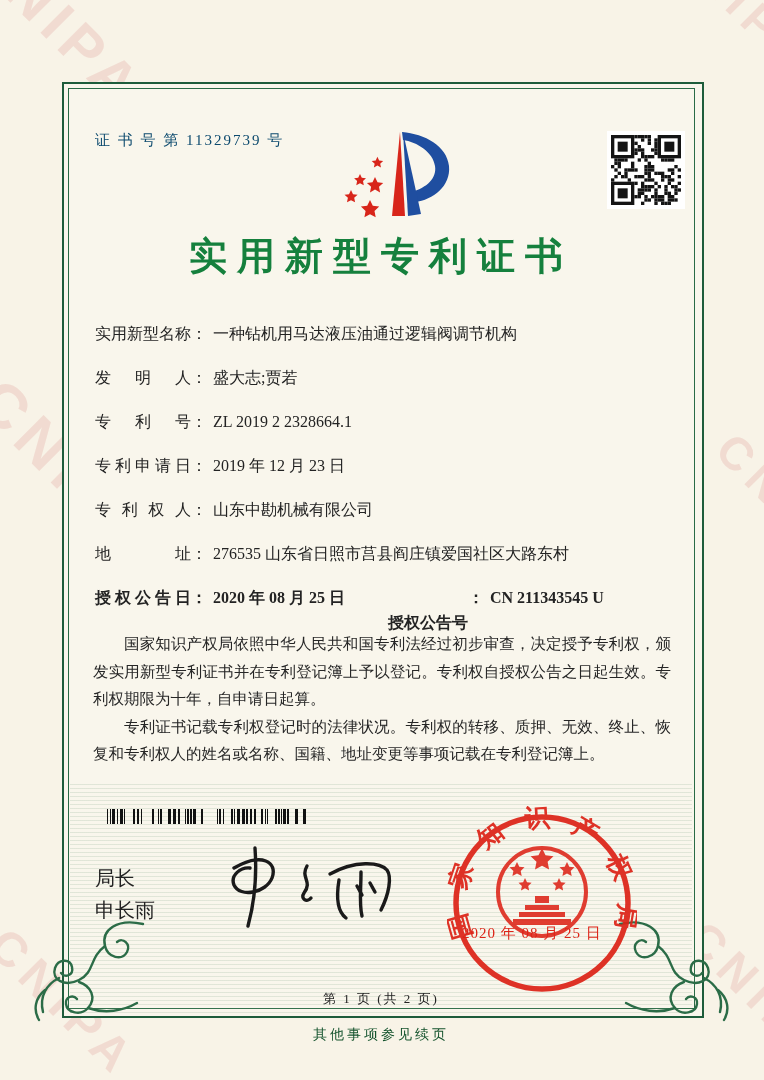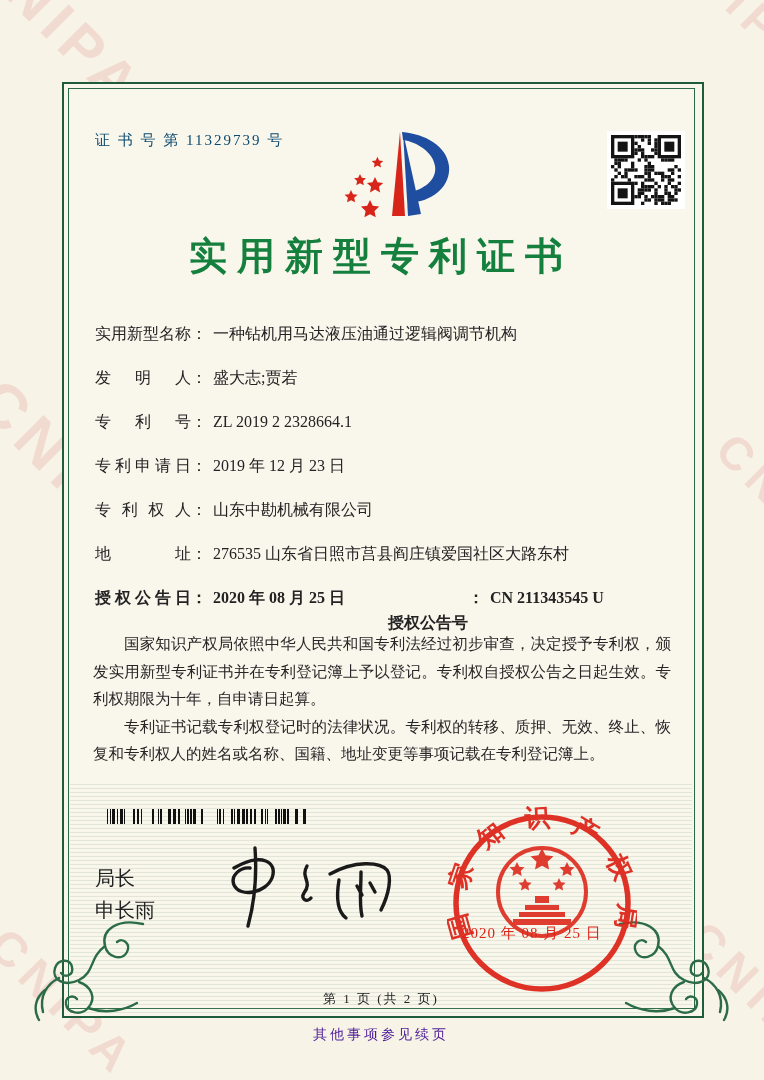--- a/index.html
+++ b/index.html
@@ -51,21 +51,21 @@
   .fpair2{margin-left:43px;}
   .fpair2 .flabel{width:80px;margin-top:25px;}
   .paras{left:93px;top:630px;width:578px;z-index:2;font-size:15.5px;line-height:1.78;text-align:justify;color:#262626;}
   .paras p{margin:0;text-indent:2em;}
   .barcode{left:107px;top:809px;z-index:2;}
   .officer{left:95px;top:862px;z-index:3;font-size:20px;line-height:32px;}
   .sig{left:210px;top:838px;z-index:3;}
   .seal{left:447px;top:806px;z-index:3;opacity:.93;}
   .seal-date{left:462px;top:924px;width:170px;z-index:4;color:#dd2418;font-size:15px;letter-spacing:1px;white-space:nowrap;}
   .page-info{left:62px;top:990px;width:638px;z-index:2;text-align:center;font-size:13px;letter-spacing:2px;}
-  .cont-note{left:62px;top:1026px;width:638px;z-index:2;text-align:center;font-size:14px;letter-spacing:3px;color:#4c1d95;}
+  .cont-note{left:62px;top:1026px;width:638px;z-index:2;text-align:center;font-size:14px;letter-spacing:3px;color:#14532d;}
   .flourish{z-index:2;}
   .flourish-br{transform:scaleX(-1);}
 </style>
 </head>
 <body>
 
 <div class="wm" style="left:-50px;top:-12px;font-size:58px;">CNIPA</div>
 <div class="wm" style="left:225px;top:138px;font-size:46px;opacity:.35;">CNIPA</div>
 <div class="wm" style="left:650px;top:-25px;font-size:46px;">CNIPA</div>
 <div class="wm" style="left:425px;top:330px;font-size:44px;opacity:.4;">CNIPA</div>

